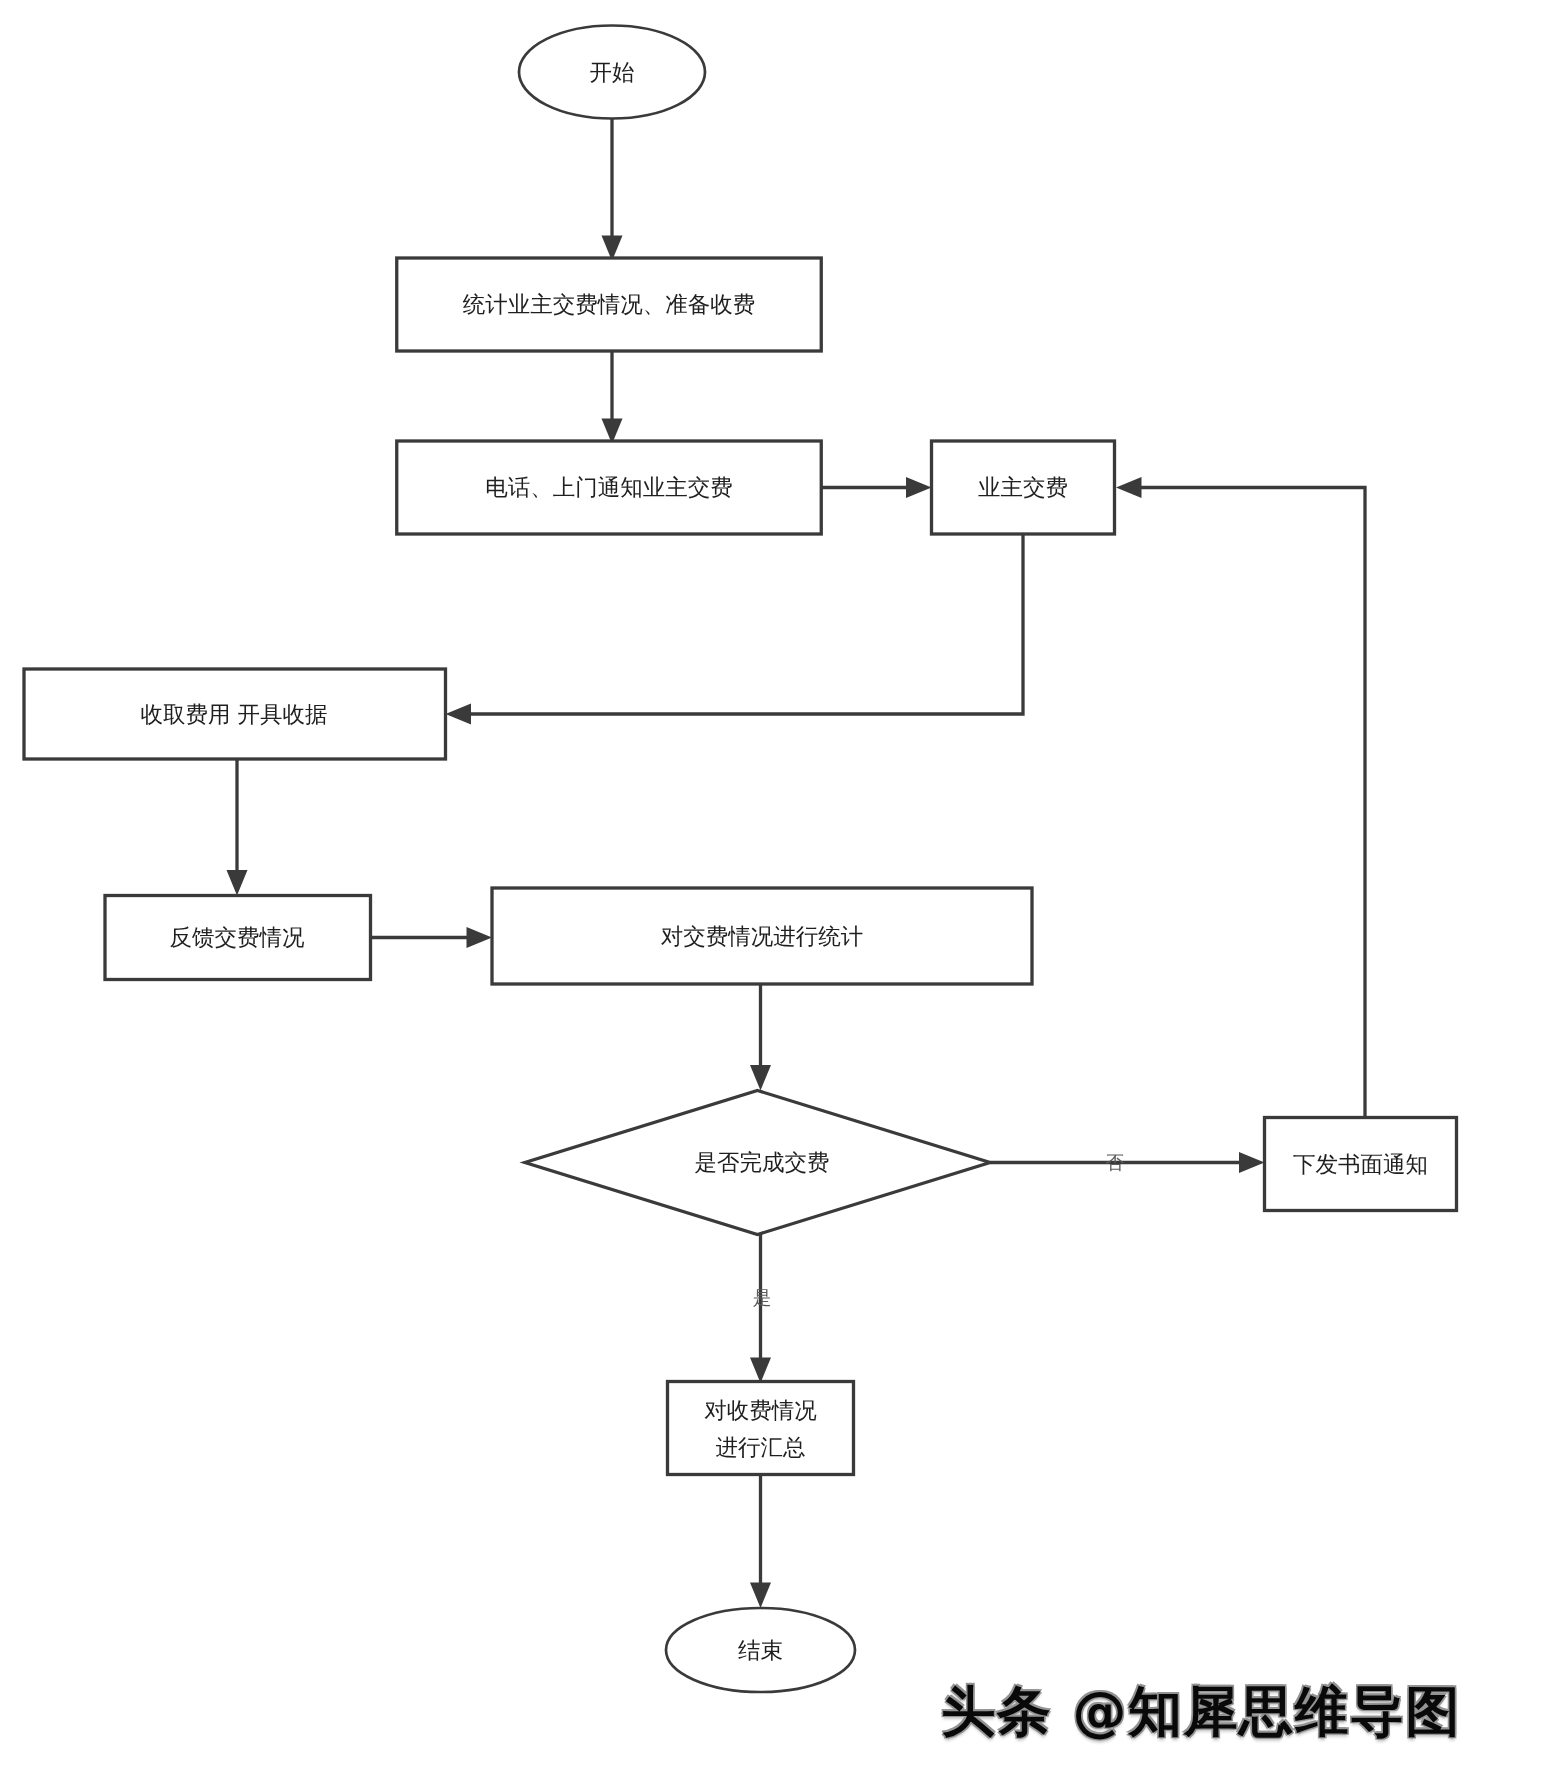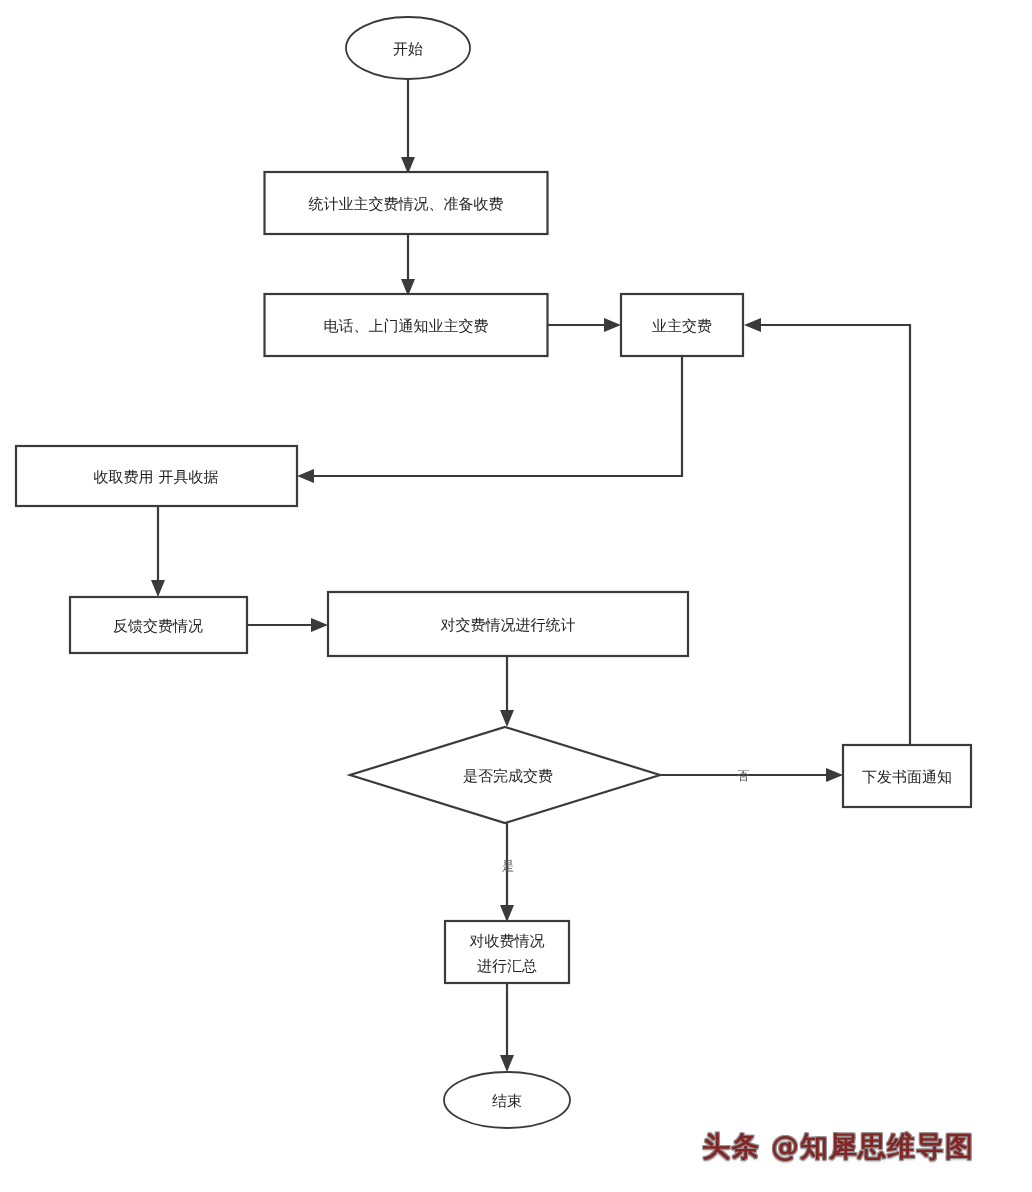--- a/index.html
+++ b/index.html
@@ -56,24 +56,24 @@
     font-family: "DejaVu Sans", "Liberation Sans", sans-serif;
     font-size: 12.5px;
     text-anchor: middle;
     dominant-baseline: middle;
   }
   #watermark {
     position: absolute;
     right: 58px;
     bottom: 26px;
     font-family: "DejaVu Sans", "Liberation Sans", sans-serif;
-    font-size: 28px;
+    font-size: 36px;
     font-weight: bold;
     letter-spacing: 1px;
-    color: #7f1d1d;
+    color: #000000;
     opacity: 0.96;
     text-shadow:
       -1px -1px 0 #8f8f8f,
        1px -1px 0 #8f8f8f,
       -1px  1px 0 #8f8f8f,
        1px  1px 0 #8f8f8f,
        0px  2px 2px rgba(120,120,120,0.45);
     white-space: nowrap;
     user-select: none;
   }

